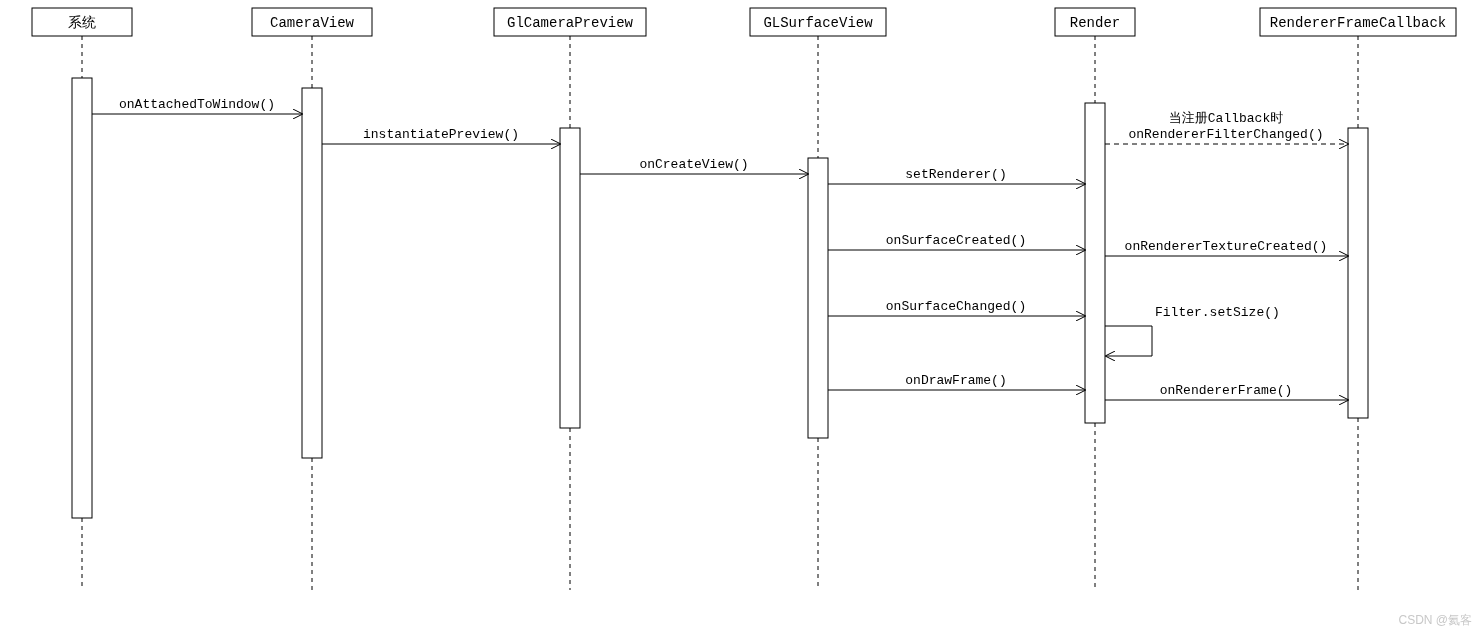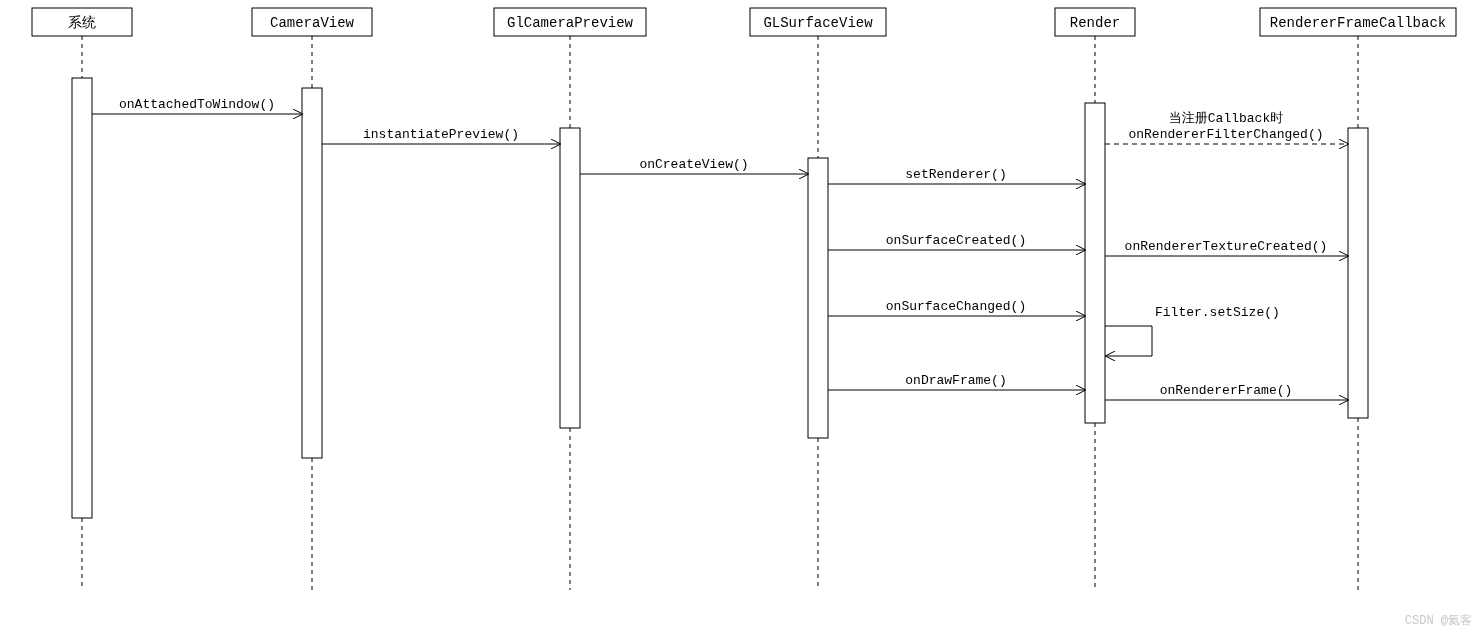--- a/index.html
+++ b/index.html
@@ -1,17 +1,17 @@
 <!DOCTYPE html>
 <html><head>
 <meta charset="utf-8">
 <style>
   html,body{margin:0;padding:0;width:1484px;height:635px;background:#fff;font-family:"SimSun","NSimSun","Courier New",monospace;font-size:14px;color:#000;}
   svg{display:block;}
-  .watermark{position:absolute;right:12px;bottom:6px;color:#c8c8c8;font-size:12px;font-family:Liberation Mono, monospace;}
+  .watermark{position:absolute;right:12px;bottom:6px;color:#c8c8c8;font-size:12px;font-family:Liberation Sans, sans-serif;}
 </style>
 </head>
 <body>
 
 <svg width="1484" height="635" viewBox="0 0 1484 635">
   <defs>
     <marker id="arrow" viewBox="0 0 12 12" refX="11" refY="6" markerWidth="10" markerHeight="10" orient="auto-start-reverse">
       <path d="M0,0 L12,6 L0,12" fill="none" stroke="#000" stroke-width="1.2"></path>
     </marker>
   </defs>

